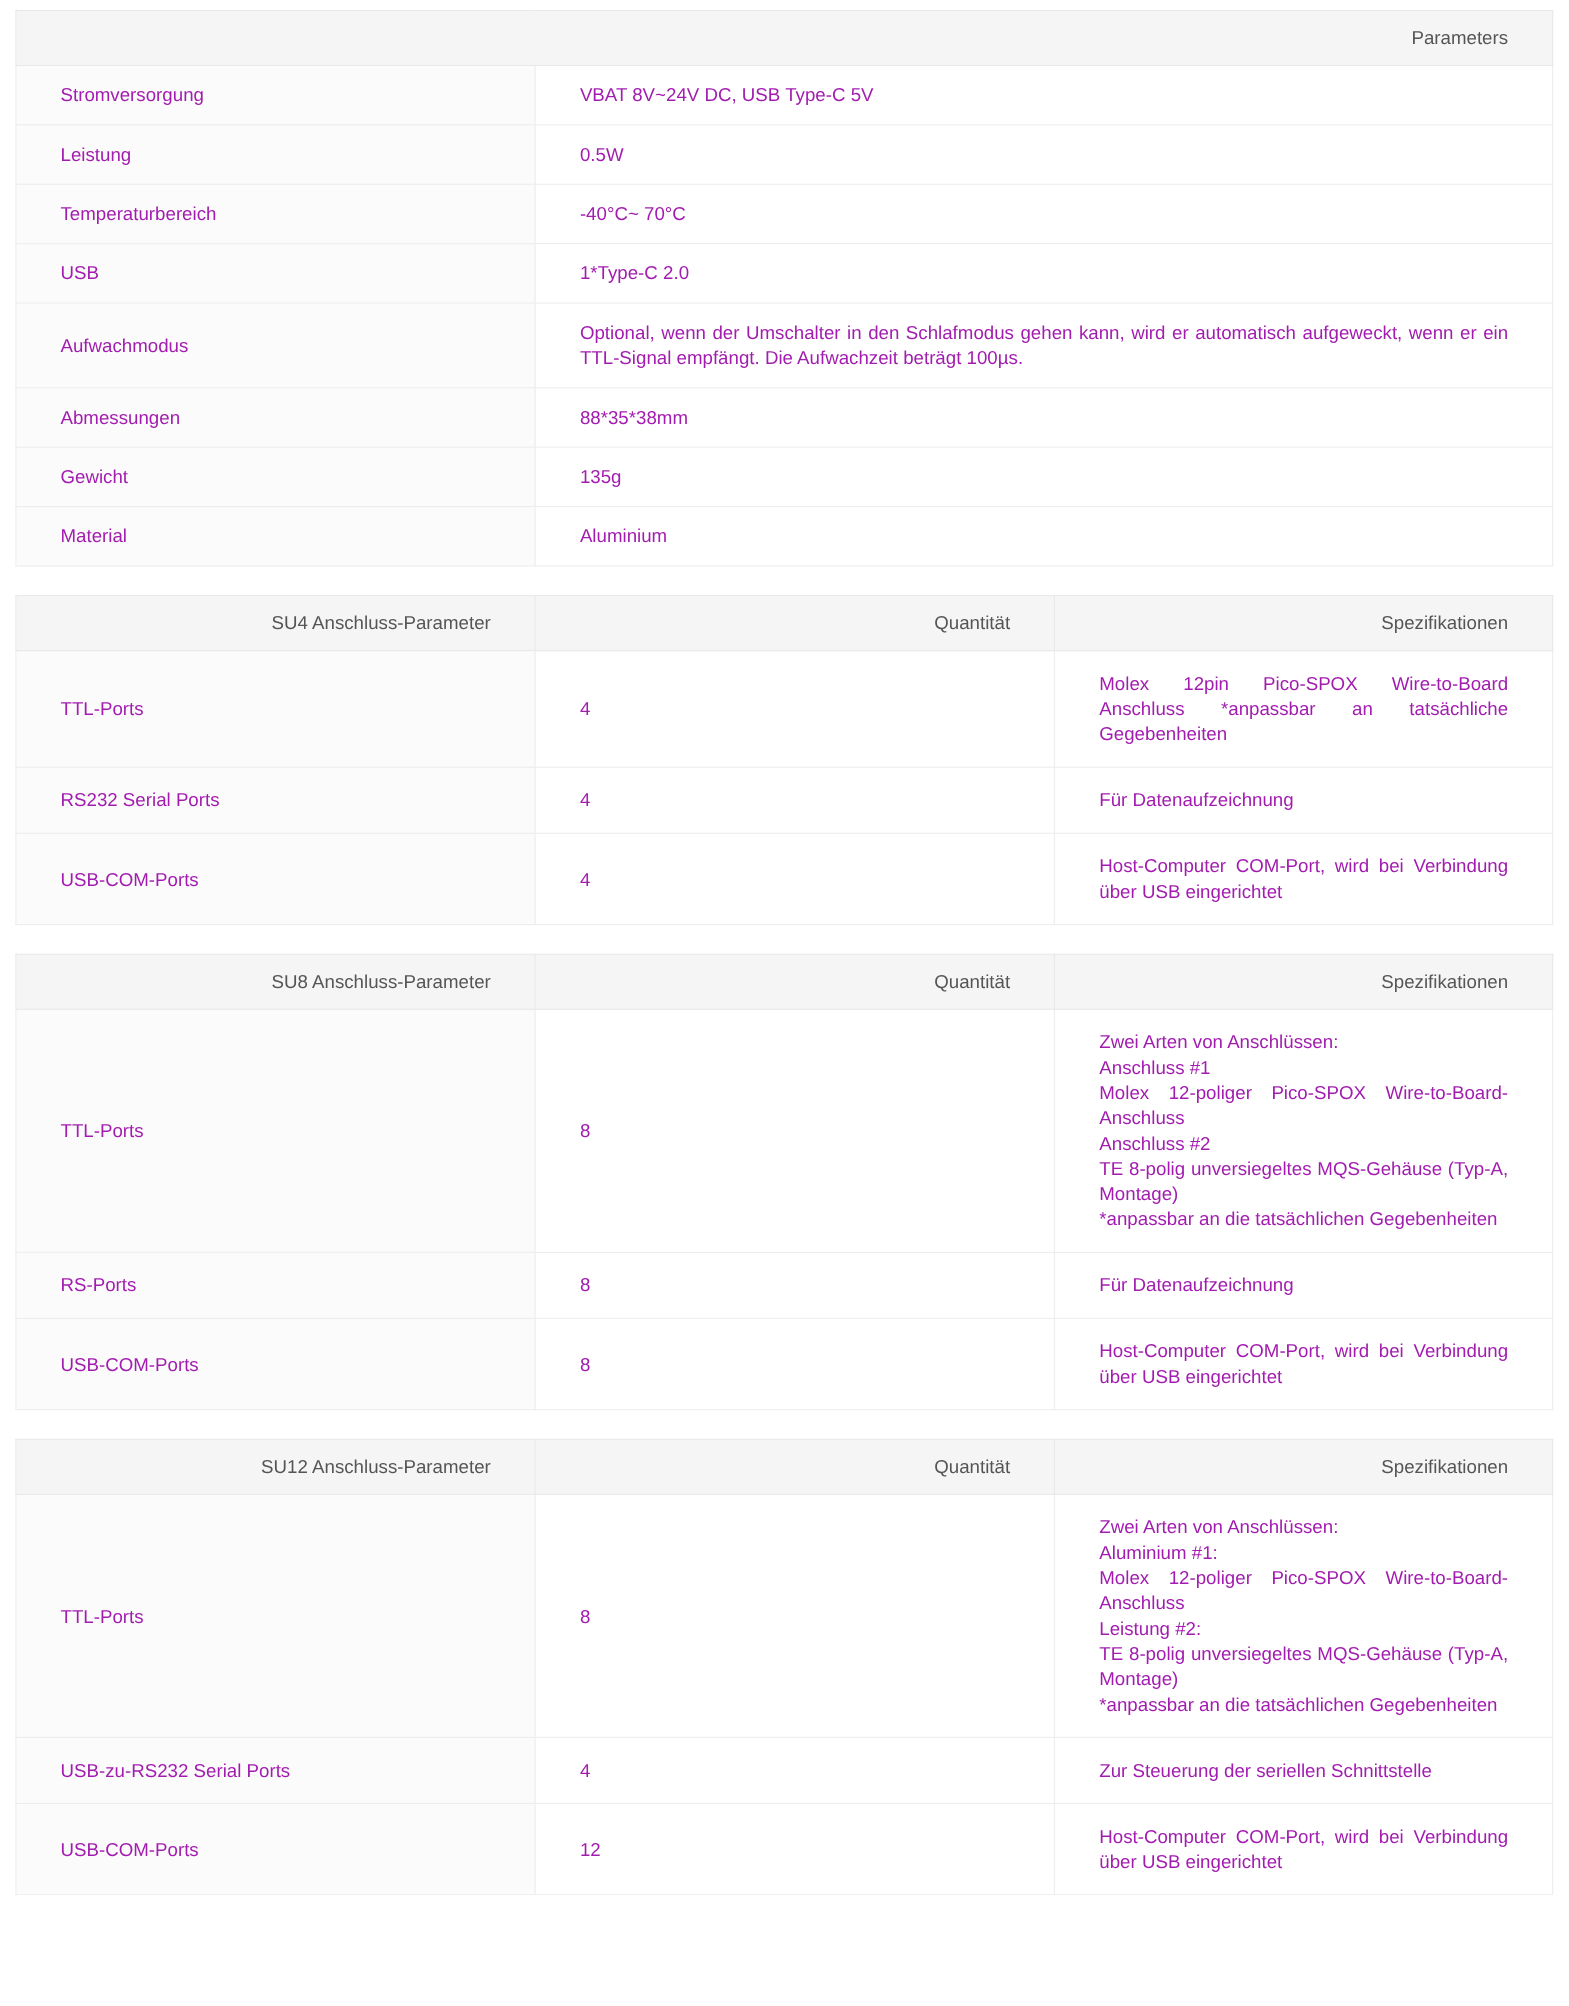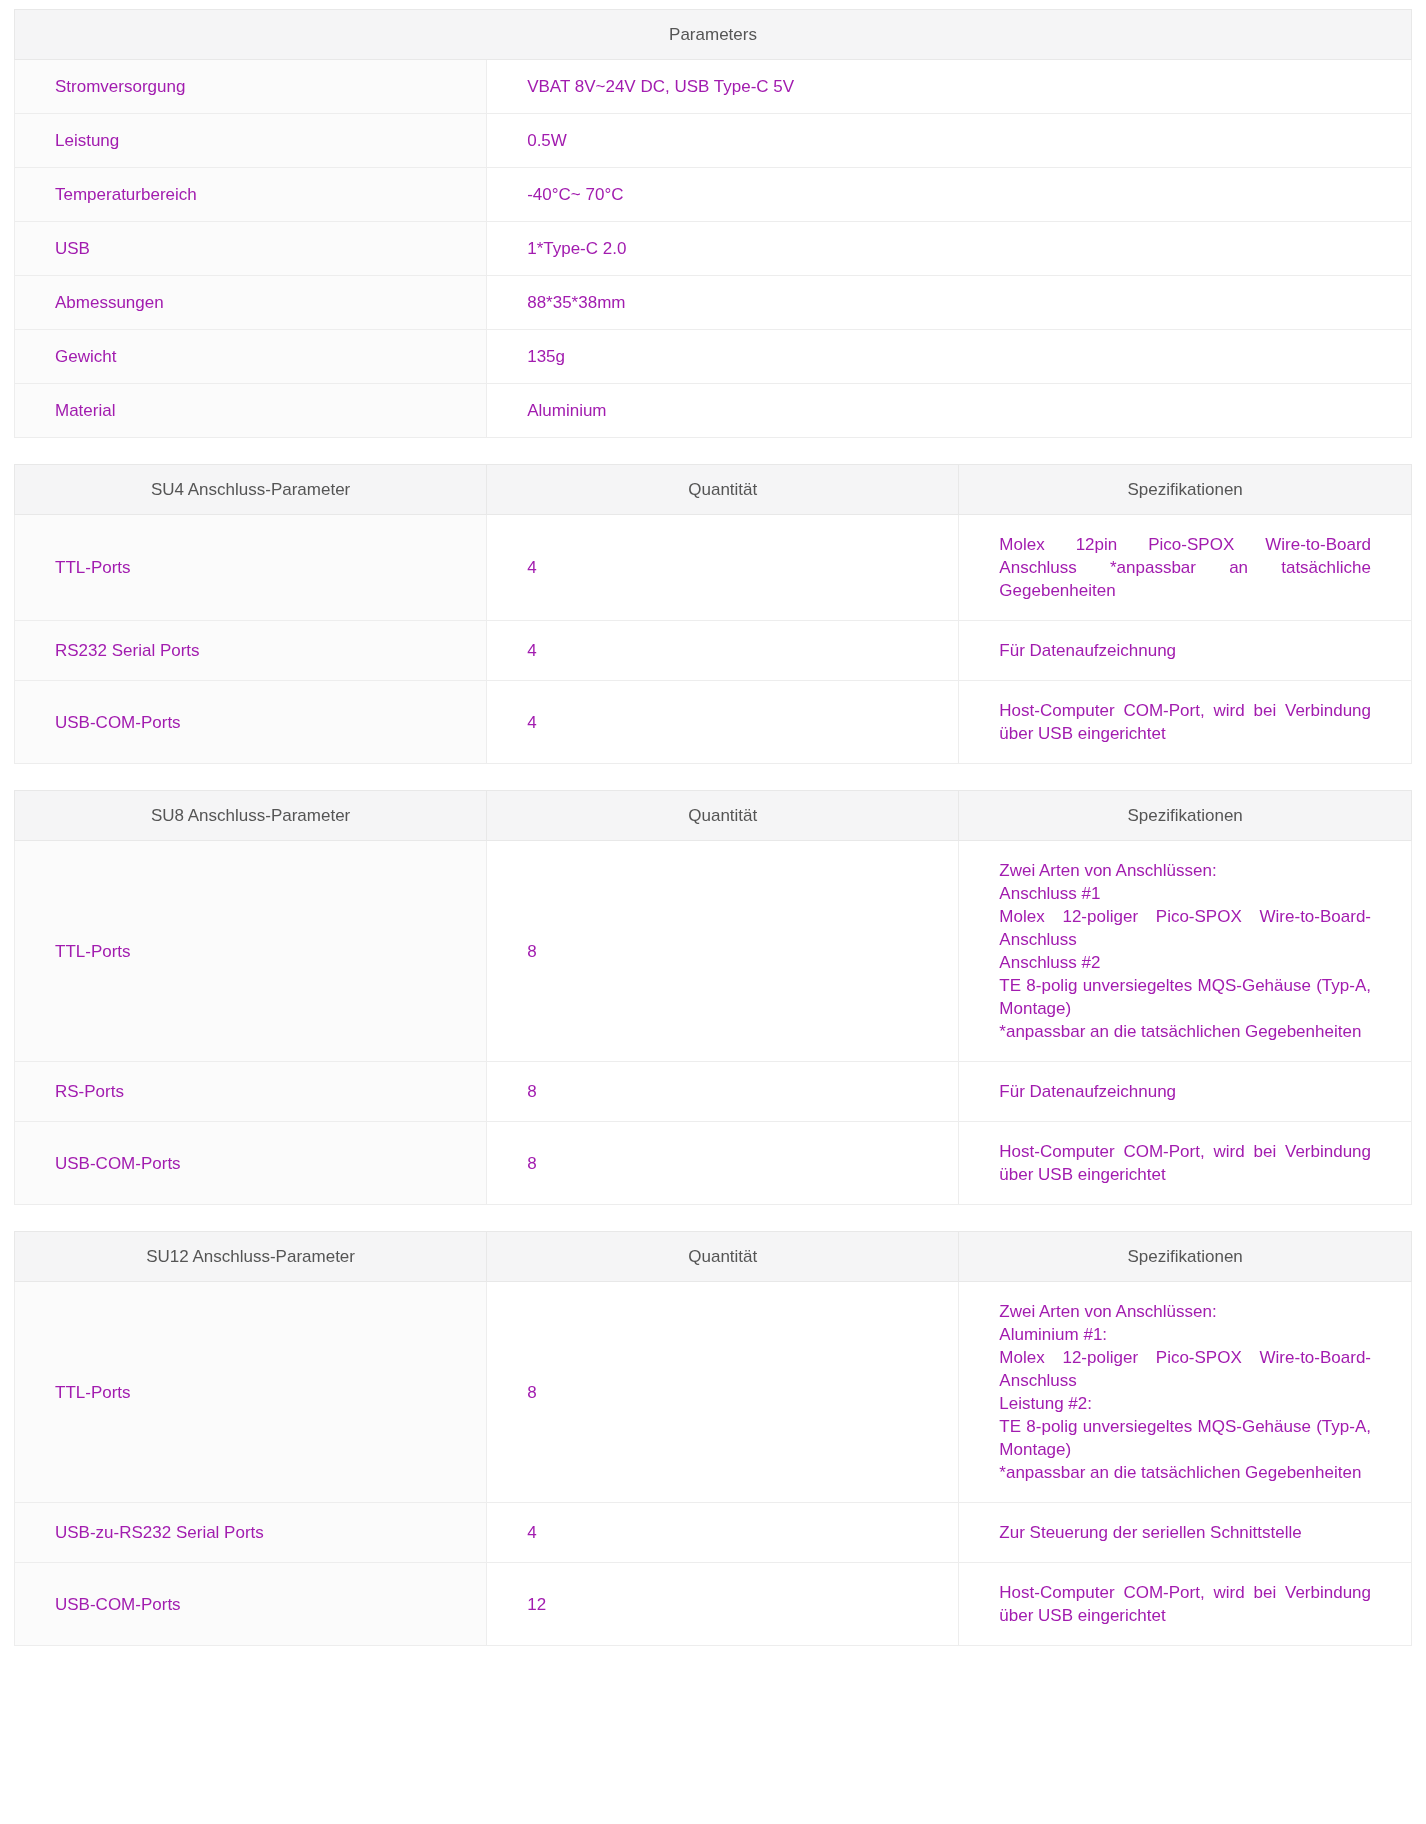--- a/index.html
+++ b/index.html
@@ -17,21 +17,21 @@
     table-layout: fixed;
     border: 1px solid #e8e8e8;
     font-size: 17px;
     line-height: 23px;
   }
   table.spec + table.spec { margin-top: 26px; border-radius: 27px; }
 
   th {
     background: #f5f5f6;
     font-weight: 400;
-    text-align: center;
+    text-align: right;
     padding: 13px 40px;
     color: #555555;
     border: 1px solid #e8e8e8;
     font-size: 17px;
   }
   td {
     border: 1px solid #ededed;
     padding: 15px 40px;
     vertical-align: middle;
     color: #a21caf;
@@ -67,20 +67,24 @@
       </tr>
       <tr>
         <td class="labelcol">Temperaturbereich</td>
         <td>-40°C~ 70°C</td>
       </tr>
       <tr>
         <td class="labelcol">USB</td>
         <td>1*Type-C 2.0</td>
       </tr>
       <tr>
+        <td class="labelcol">Aufwachmodus</td>
+        <td class="just">Optional, wenn der Umschalter in den Schlafmodus gehen kann, wird er automatisch aufgeweckt, wenn er ein TTL-Signal empfängt. Die Aufwachzeit beträgt 100µs.</td>
+      </tr>
+      <tr>
         <td class="labelcol">Abmessungen</td>
         <td>88*35*38mm</td>
       </tr>
       <tr>
         <td class="labelcol">Gewicht</td>
         <td>135g</td>
       </tr>
       <tr>
         <td class="labelcol">Material</td>
         <td>Aluminium</td>

